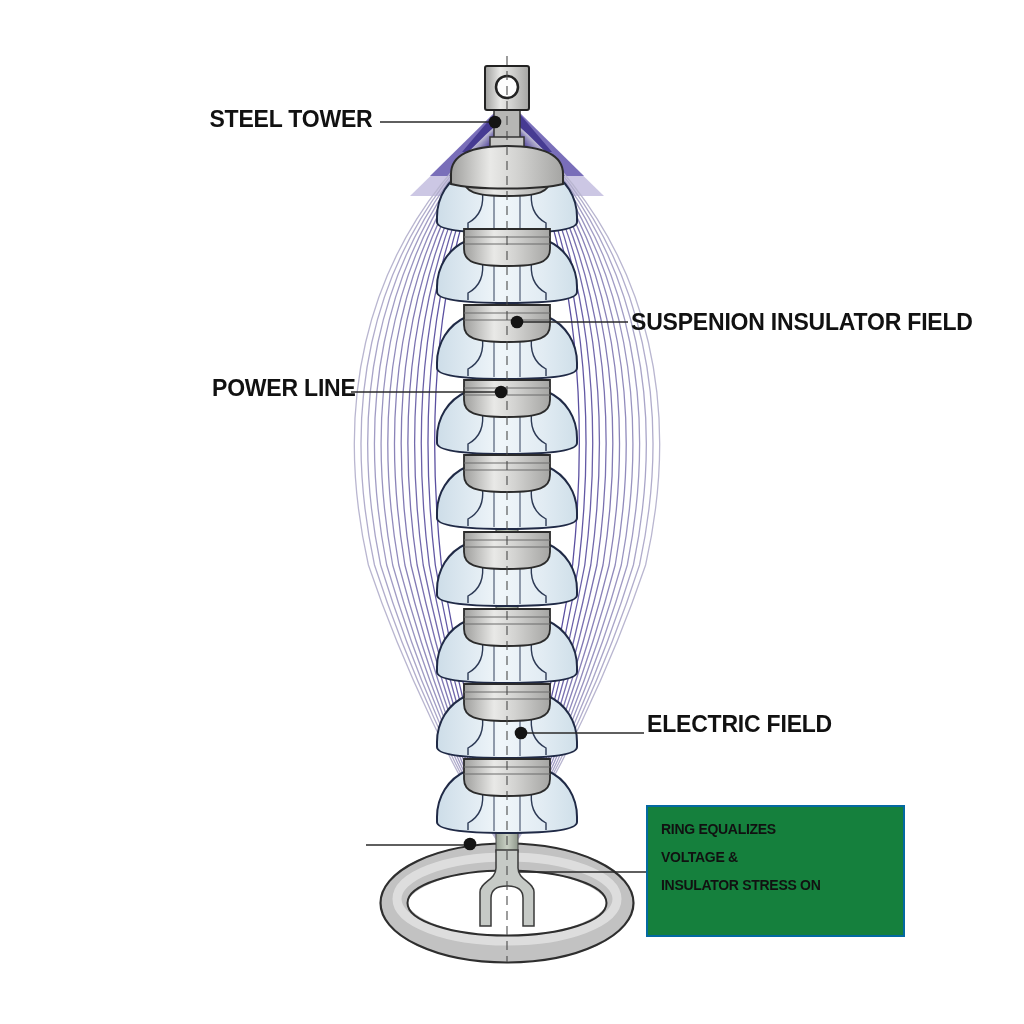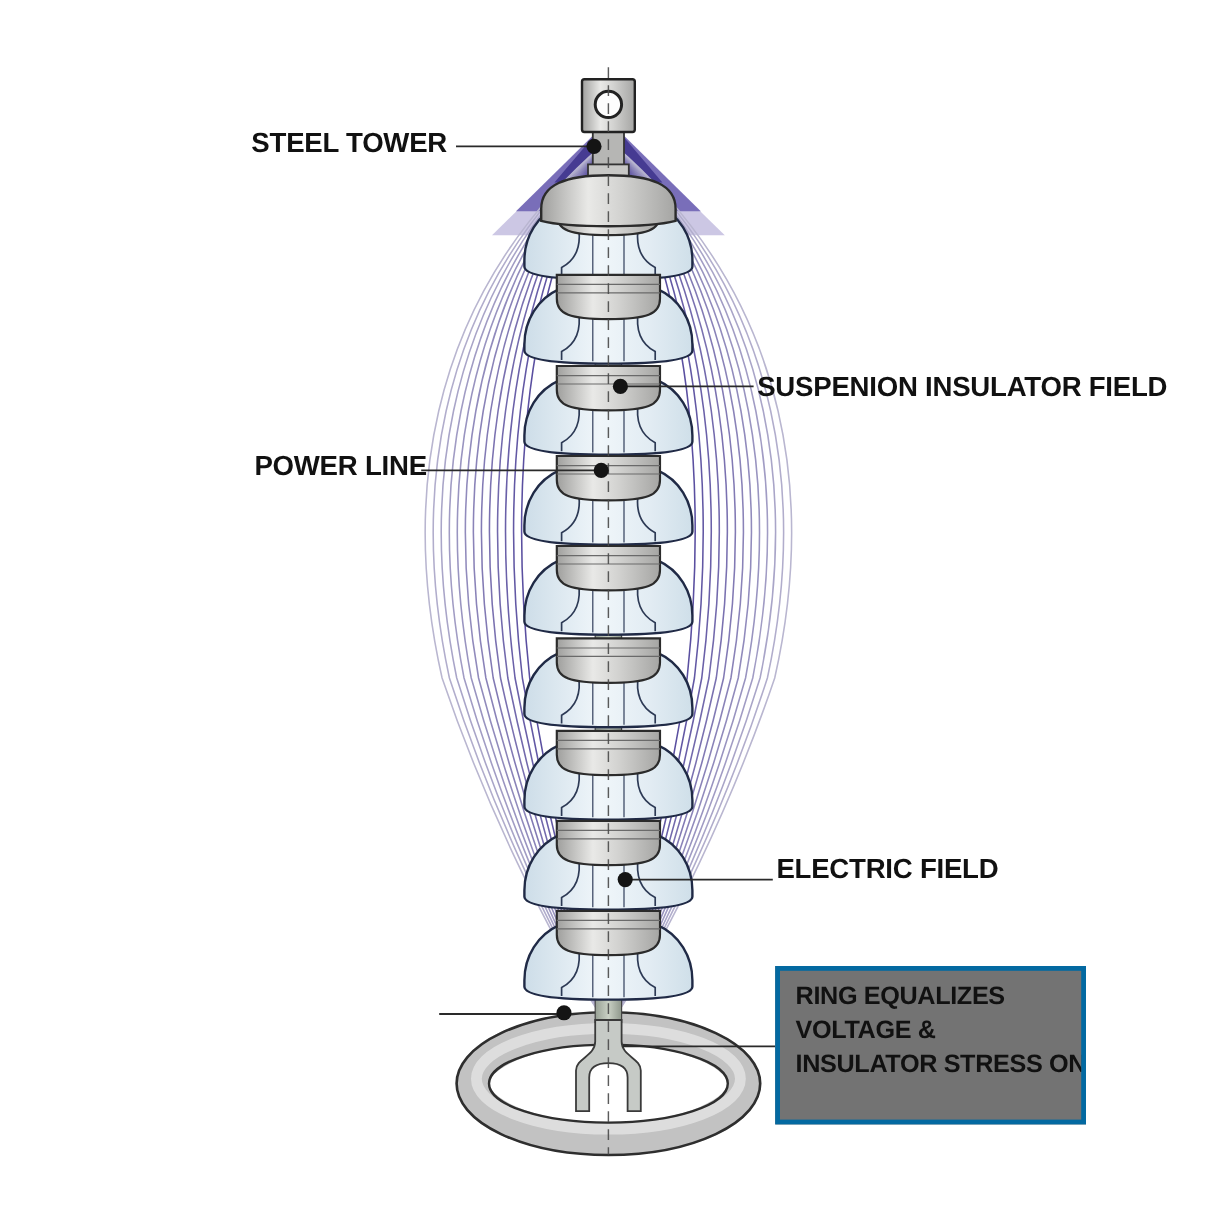--- a/index.html
+++ b/index.html
@@ -24,22 +24,22 @@
     letter-spacing:-0.2px;white-space:nowrap;
   }
   .lbl-center{text-align:center;}
   #label-steel-tower{left:201px;top:106px;width:180px;line-height:27px;}
   #label-suspension{left:631px;top:309px;}
   #label-power-line{left:212px;top:375px;}
   #label-electric-field{left:647px;top:711px;line-height:26px;}
   #label-corona-ring{left:202px;top:832px;}
   #ring-note-box{
     position:absolute;left:646px;top:805px;width:259px;height:132px;
-    border:4px solid #0369a1;box-sizing:border-box;background:#737373;
-    padding:8px 0 0 13px;color:#111111;font-weight:700;font-size:21px;
+    border:2px solid #0369a1;box-sizing:border-box;background:#15803d;
+    padding:8px 0 0 13px;color:#111111;font-weight:700;font-size:14px;
     line-height:28px;letter-spacing:-0.3px;white-space:nowrap;overflow:hidden;
   }
 </style>
 </head>
 <body>
 
 <div id="stage">
 
   <svg id="diagram-svg" width="1024" height="1024" viewBox="0 0 1024 1024">
     <defs>

